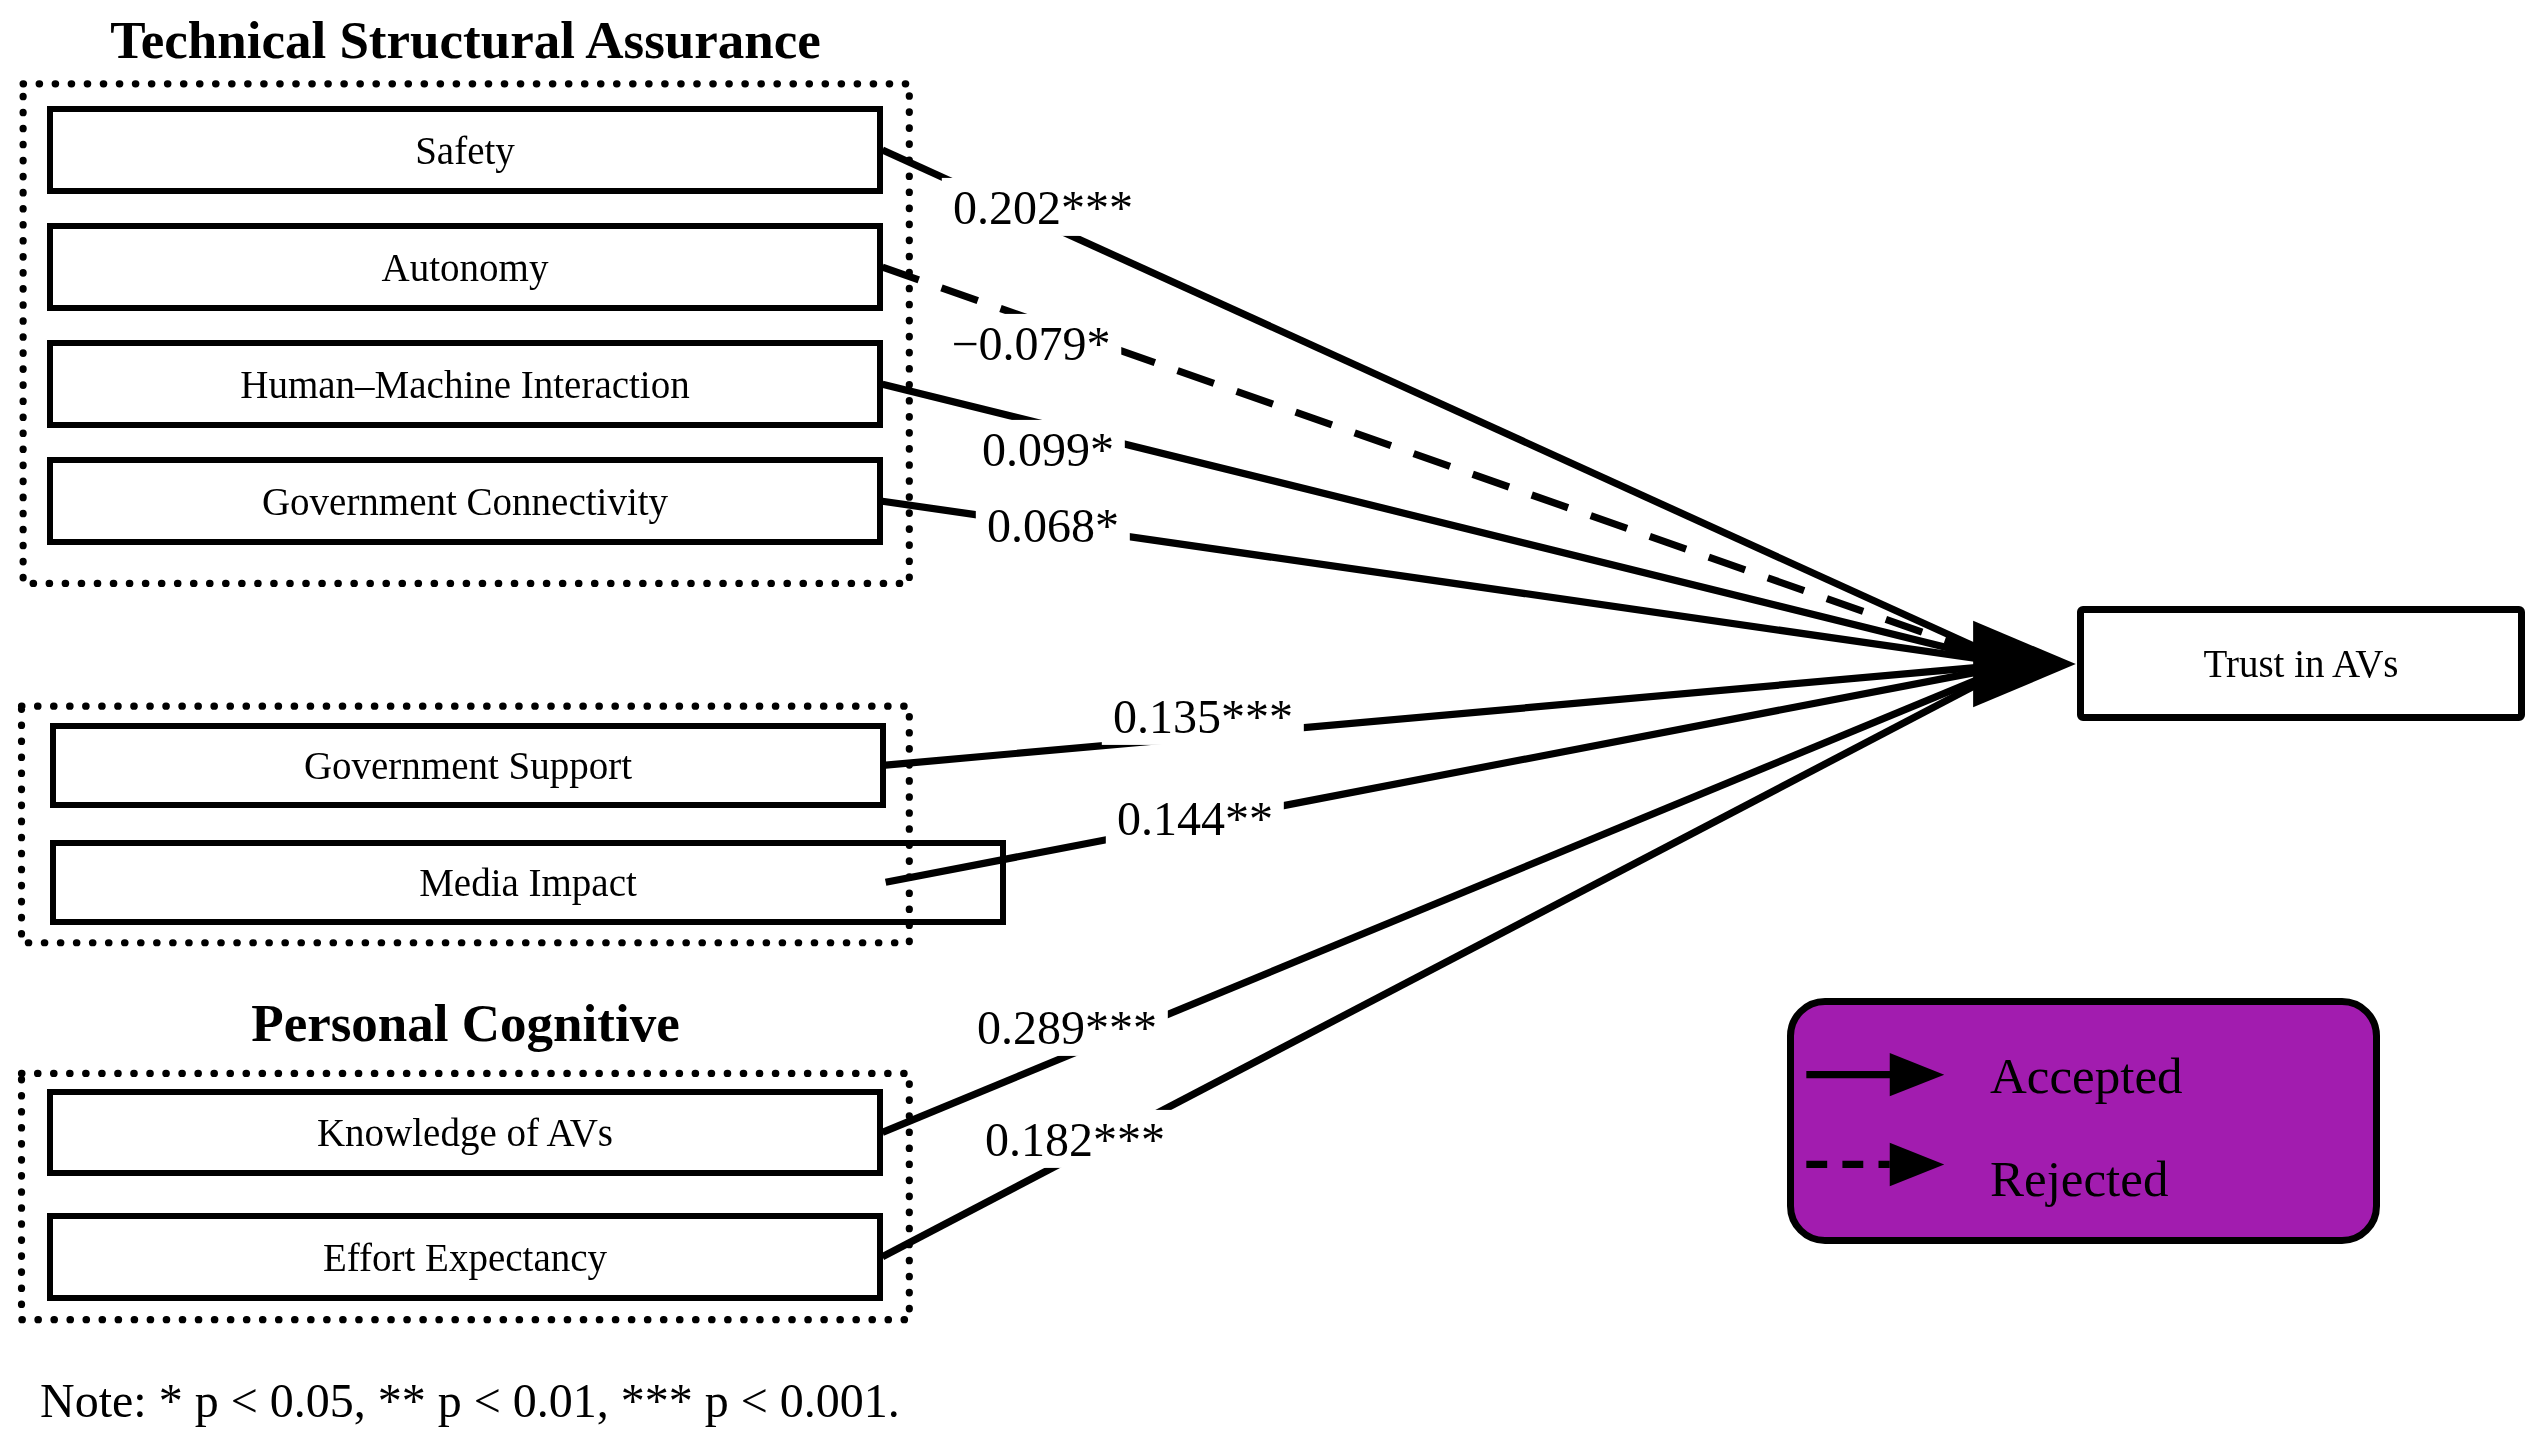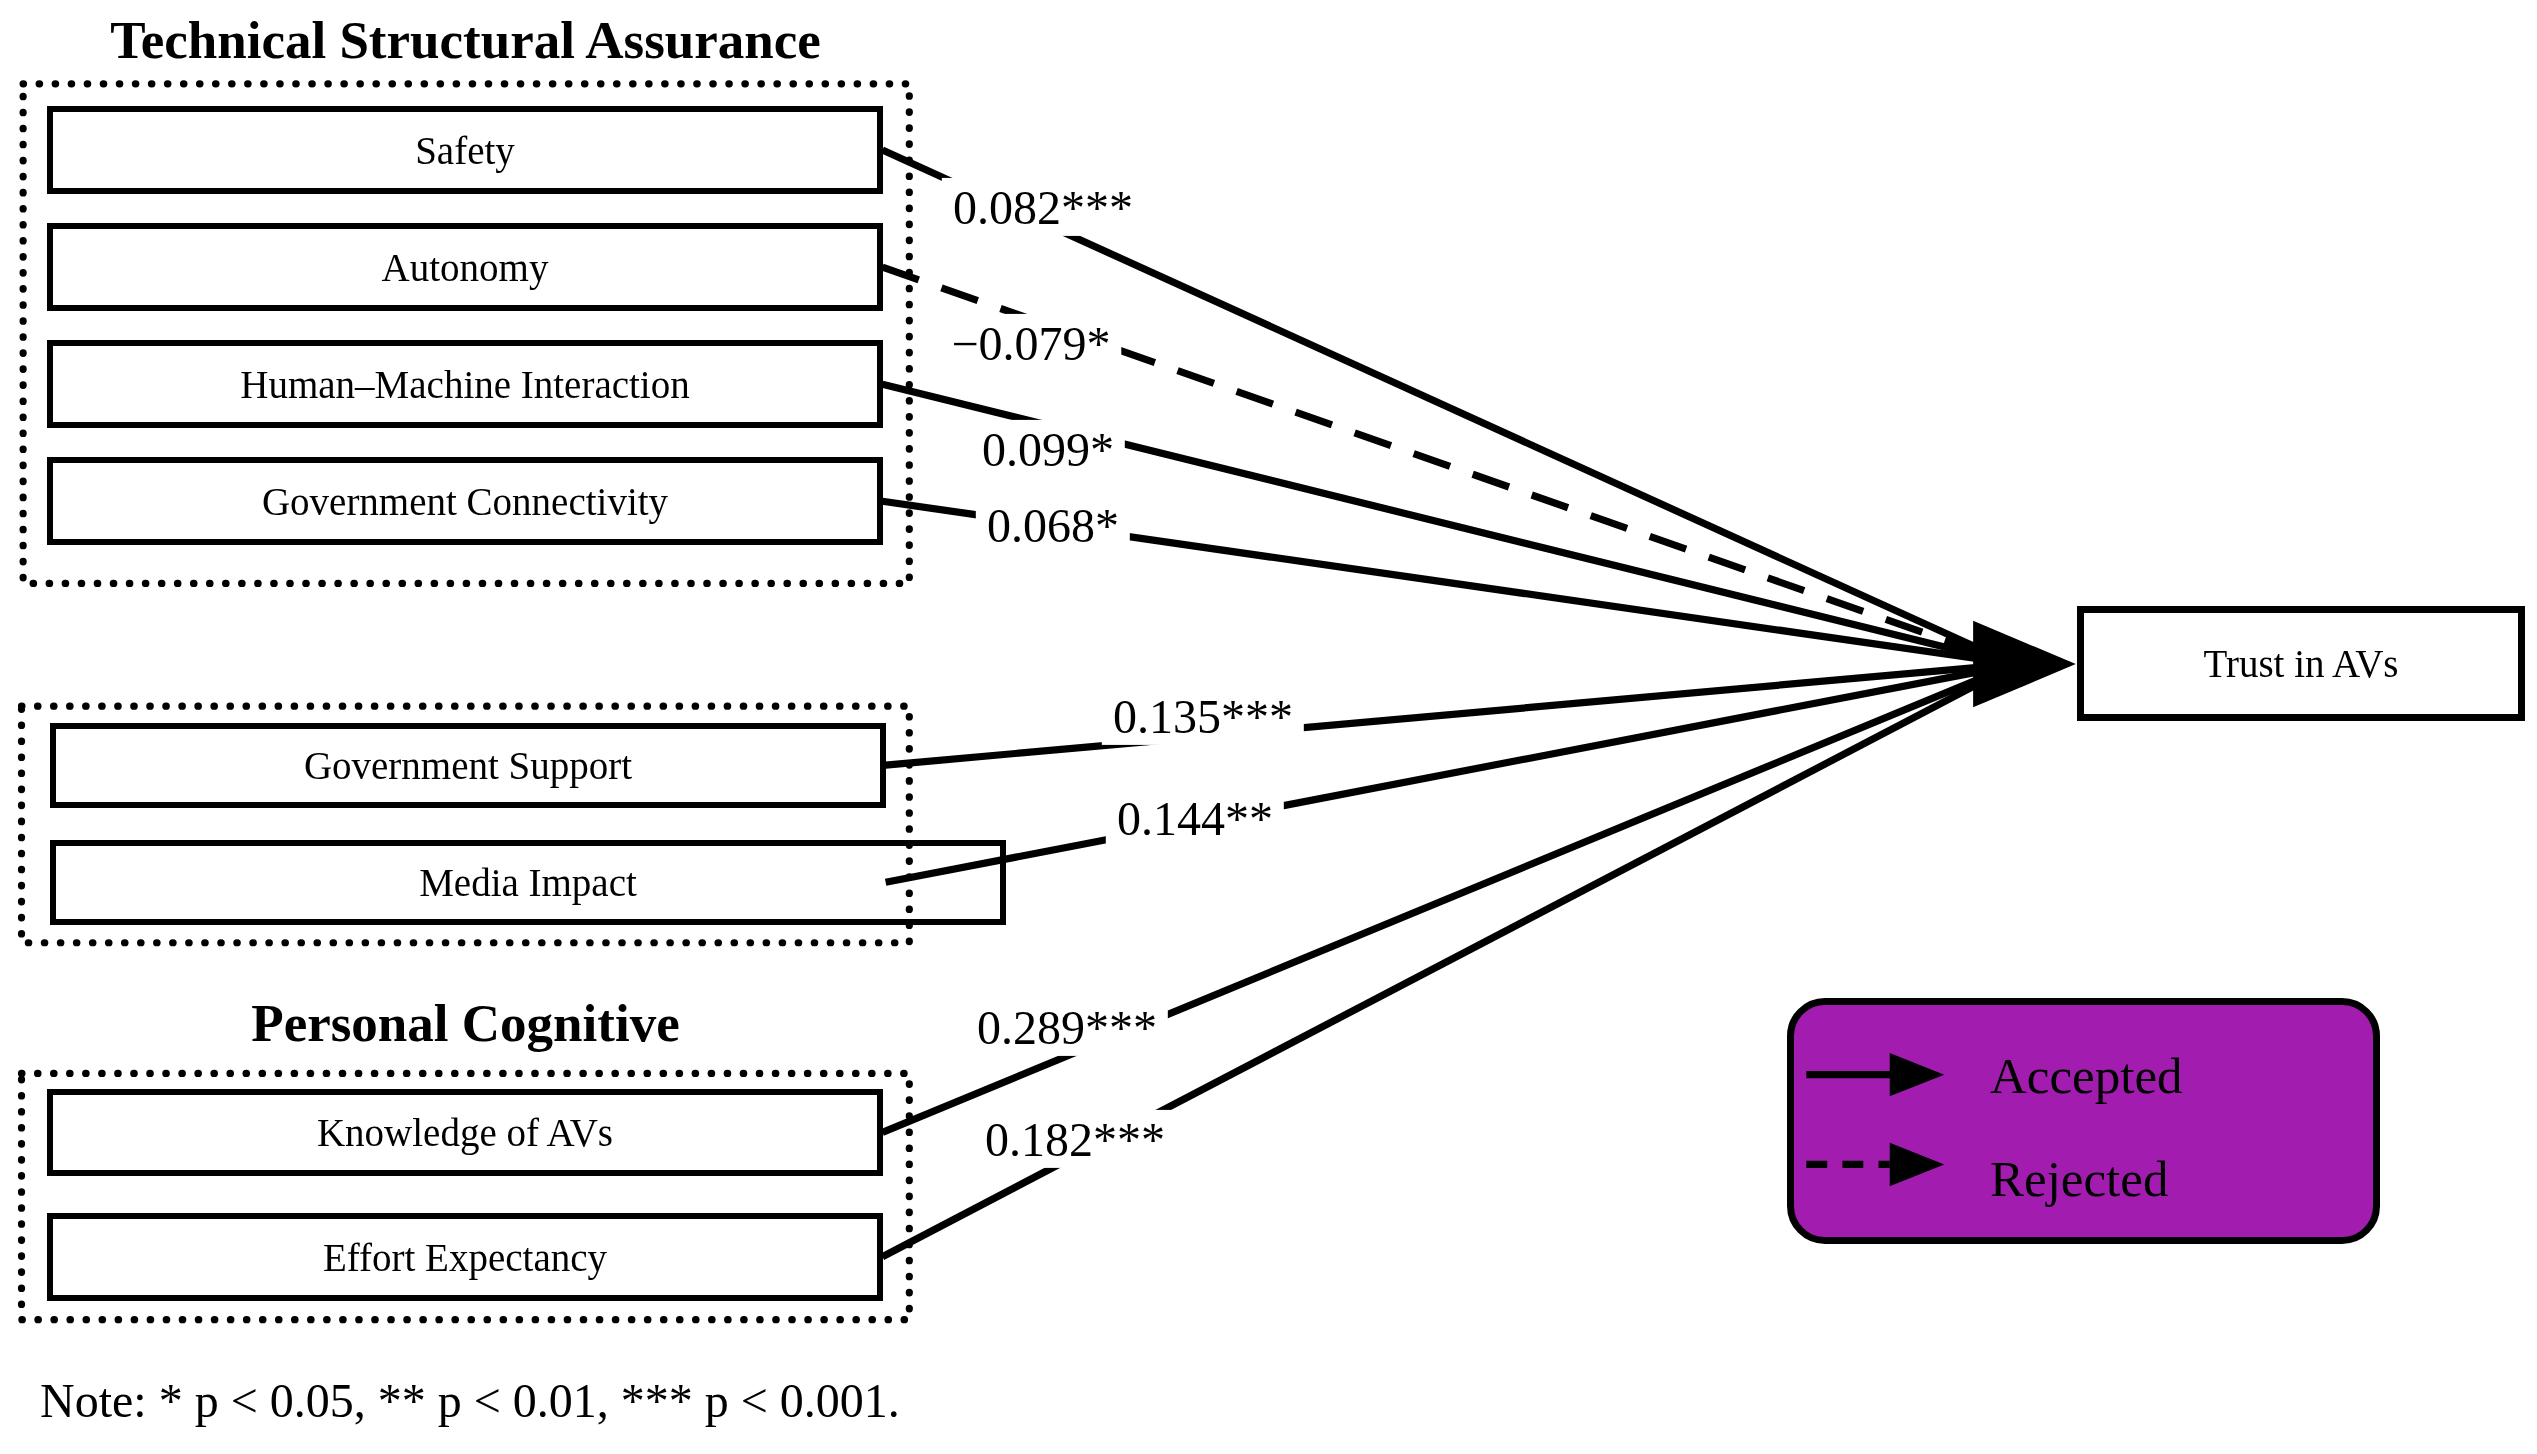--- a/index.html
+++ b/index.html
@@ -29,21 +29,21 @@
     border: 6.4px solid #000000;
     display: flex;
     align-items: center;
     justify-content: center;
     z-index: 1;
   }
   .node .node-label {
     font-size: 39px;
     white-space: nowrap;
   }
-  .outcome-node { border-width: 7.2px; z-index: 1; }
+  .outcome-node { border-width: 7.2px; z-index: 1; border-radius: 6px; }
   .paths-svg {
     position: absolute;
     left: 0; top: 0;
     width: 2538px; height: 1454px;
     z-index: 2;
   }
   .coef {
     position: absolute;
     transform: translate(-50%, -50%);
     background: #ffffff;
@@ -144,21 +144,21 @@
     <line x1="1100" y1="1567" x2="2510" y2="830" stroke="#000" stroke-width="9"></line>
 
     <polygon points="2588,828 2460,774 2460,882" fill="#000"></polygon>
 
     <line x1="2252" y1="1340" x2="2364" y2="1340" stroke="#000" stroke-width="9"></line>
     <polygon points="2424,1340 2356,1313 2356,1367" fill="#000"></polygon>
     <line x1="2252" y1="1452" x2="2356" y2="1452" stroke="#000" stroke-width="9" stroke-dasharray="26 19"></line>
     <polygon points="2424,1452 2356,1425 2356,1479" fill="#000"></polygon>
   </svg>
 
-  <div class="coef" style="left:1043px; top:207px;">0.082***</div>
+  <div class="coef" style="left:1043px; top:207px;">0.202***</div>
   <div class="coef" style="left:1031px; top:343px;">−0.079*</div>
   <div class="coef" style="left:1048px; top:449px;">0.099*</div>
   <div class="coef" style="left:1053px; top:525px;">0.068*</div>
   <div class="coef" style="left:1203px; top:716px;">0.135***</div>
   <div class="coef" style="left:1195px; top:818px;">0.144**</div>
   <div class="coef" style="left:1067px; top:1027px;">0.289***</div>
   <div class="coef" style="left:1075px; top:1139px;">0.182***</div>
 
   <div class="note">Note: * p &lt; 0.05, ** p &lt; 0.01, *** p &lt; 0.001.</div>
 

